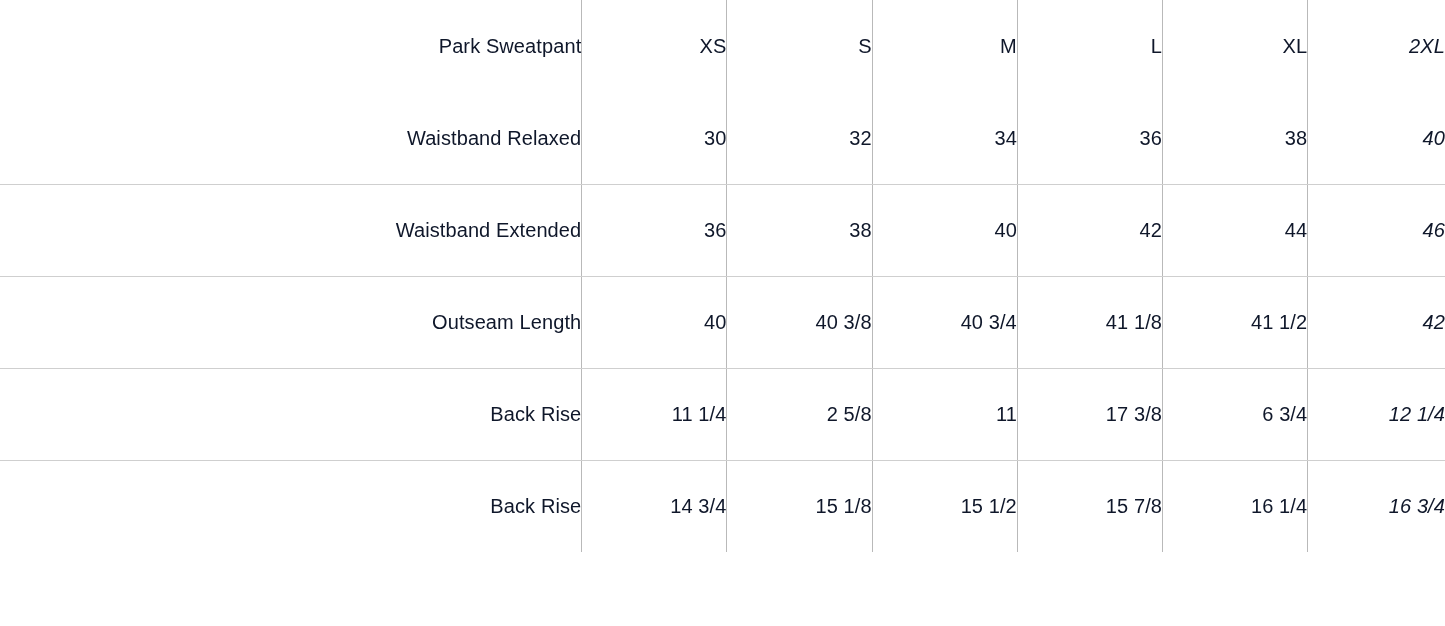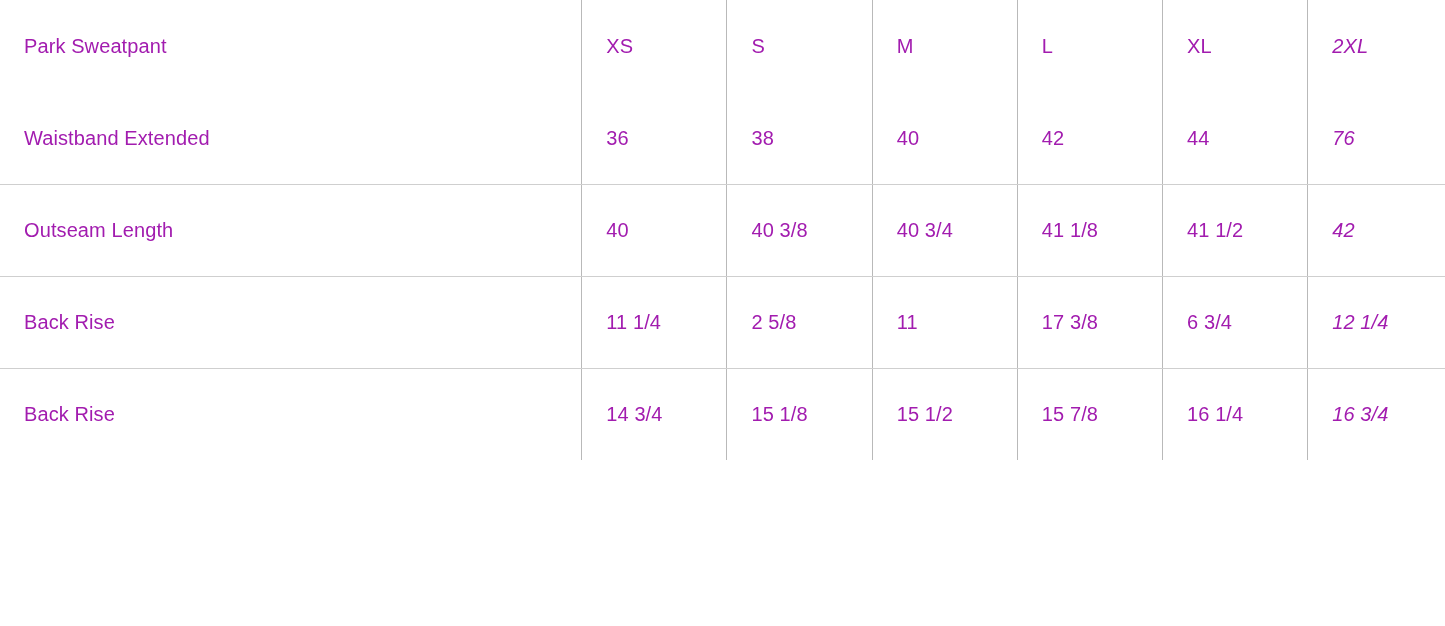--- a/index.html
+++ b/index.html
@@ -26,26 +26,26 @@
   #size-chart tr {
     height: 92px;
   }
   #size-chart th,
   #size-chart td {
     border-right: 1px solid #b9b9b9;
     border-bottom: 1px solid #cfcfcf;
     border-top: none;
     border-left: none;
     padding: 0 0 0 24px;
-    text-align: left;
+    text-align: right;
     vertical-align: middle;
     font-weight: 400;
     font-size: 20px;
     line-height: 1.2;
-    color: #a21caf;
+    color: #0f172a;
     letter-spacing: 0.1px;
     white-space: nowrap;
     box-sizing: border-box;
   }
   #size-chart th.product-name-cell {
     font-weight: 400;
   }
   #size-chart td.row-label-cell {
     font-weight: 400;
   }
@@ -78,27 +78,36 @@
       <th>XS</th>
       <th>S</th>
       <th>M</th>
       <th>L</th>
       <th>XL</th>
       <th>2XL</th>
     </tr>
   </thead>
   <tbody>
     <tr>
+      <td class="row-label-cell">Waistband Relaxed</td>
+      <td>30</td>
+      <td>32</td>
+      <td>34</td>
+      <td>36</td>
+      <td>38</td>
+      <td>40</td>
+    </tr>
+    <tr>
       <td class="row-label-cell">Waistband Extended</td>
       <td>36</td>
       <td>38</td>
       <td>40</td>
       <td>42</td>
       <td>44</td>
-      <td>76</td>
+      <td>46</td>
     </tr>
     <tr>
       <td class="row-label-cell">Outseam Length</td>
       <td>40</td>
       <td>40 3/8</td>
       <td>40 3/4</td>
       <td>41 1/8</td>
       <td>41 1/2</td>
       <td>42</td>
     </tr>

